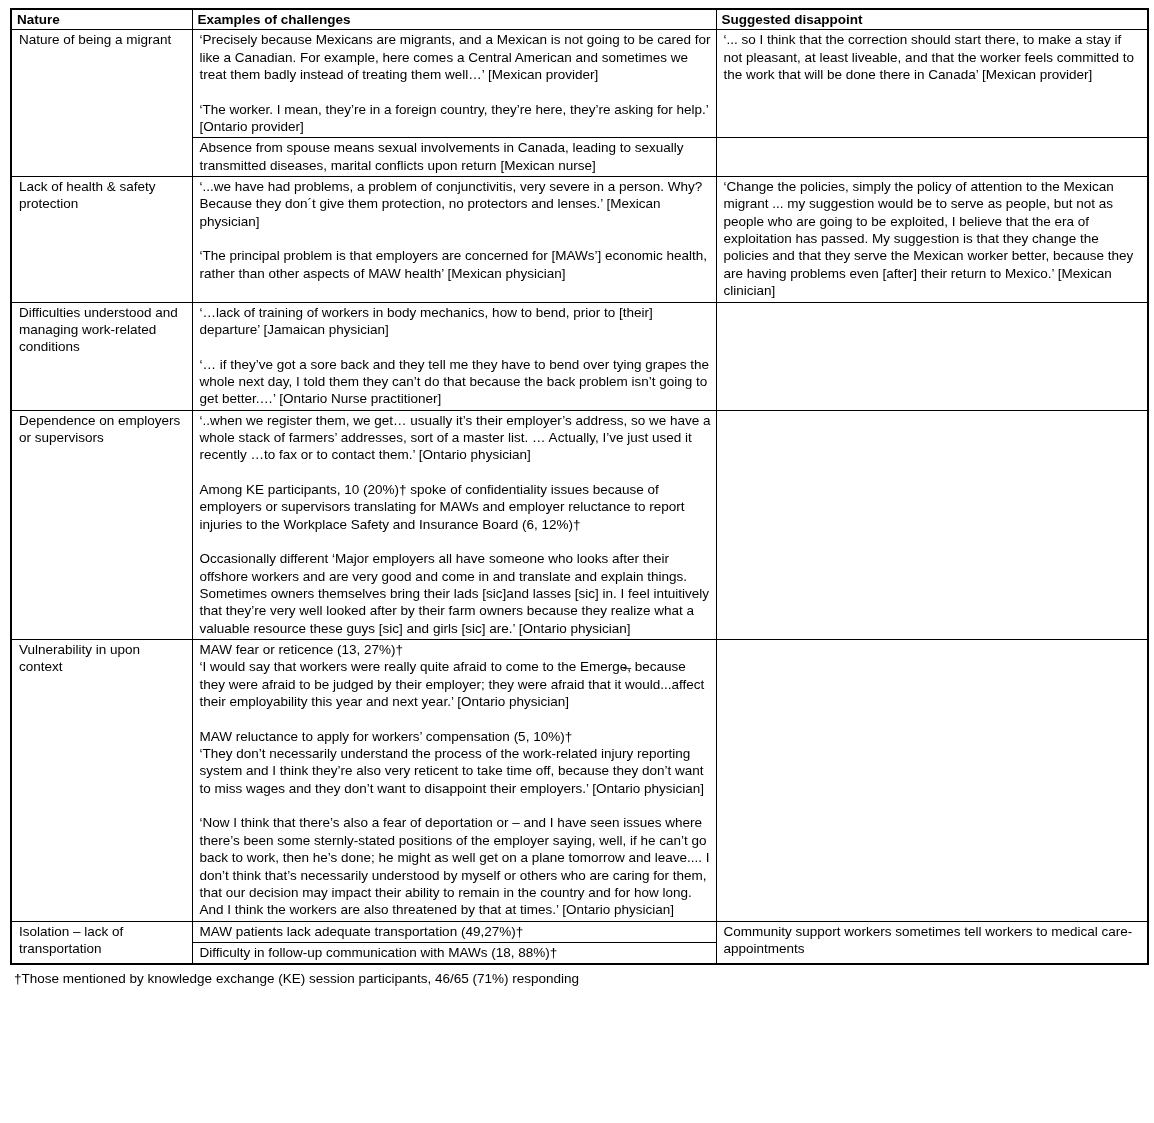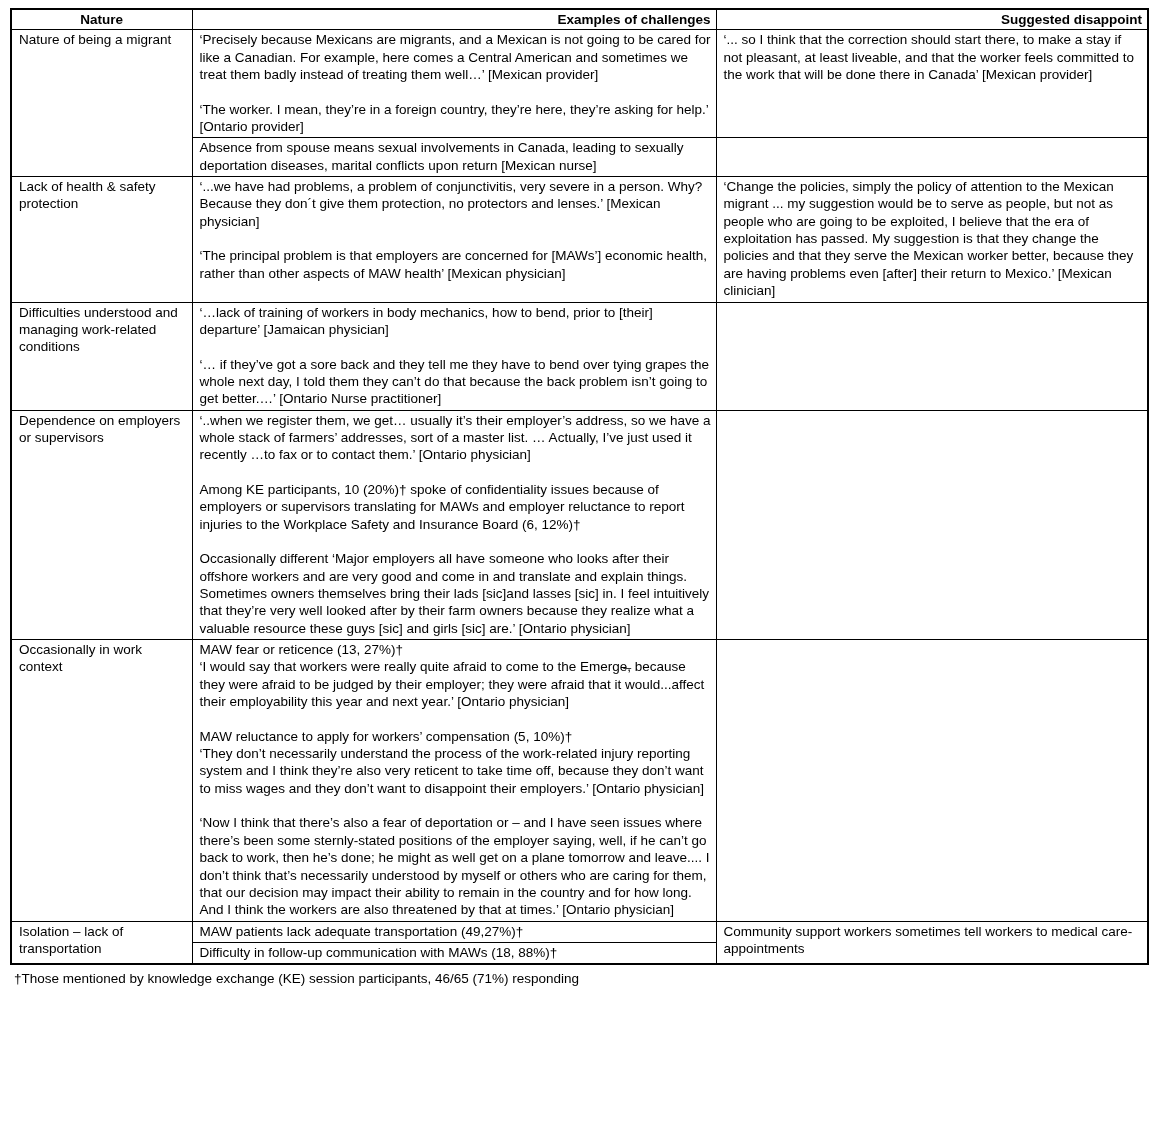--- a/index.html
+++ b/index.html
@@ -27,26 +27,26 @@
     border: 1.5px solid #000;
     vertical-align: top;
     padding: 1px 5px 2px 7px;
     font-size: 13.5px;
     line-height: 17.35px;
     white-space: pre-line;
     overflow: hidden;
   }
   table.challenges th {
     font-weight: bold;
-    text-align: right;
+    text-align: left;
     white-space: normal;
     padding: 1px 5px;
   }
   table.challenges th.nature-h {
-    text-align: center;
+    text-align: left;
   }
   .col-nature   { width: 181px; }
   .col-examples { width: 524px; }
   .col-responses{ width: 432px; }
   .footnote {
     margin: 5px 8px 0 14px;
     font-size: 13.5px;
     line-height: 17px;
   }
 </style>
@@ -71,21 +71,21 @@
     <tbody>
 
       <tr>
         <td rowspan="2">Nature of being a migrant</td>
         <td>‘Precisely because Mexicans are migrants, and a Mexican is not going to be cared for like a Canadian. For example, here comes a Central American and sometimes we treat them badly instead of treating them well…’ [Mexican provider]
 
 ‘The worker. I mean, they’re in a foreign country, they’re here, they’re asking for help.’ [Ontario provider]</td>
         <td>‘... so I think that the correction should start there, to make a stay if not pleasant, at least liveable, and that the worker feels committed to the work that will be done there in Canada’ [Mexican provider]</td>
       </tr>
       <tr>
-        <td>Absence from spouse means sexual involvements in Canada, leading to sexually deportation diseases, marital conflicts upon return [Mexican nurse]</td>
+        <td>Absence from spouse means sexual involvements in Canada, leading to sexually transmitted diseases, marital conflicts upon return [Mexican nurse]</td>
         <td></td>
       </tr>
 
       <tr>
         <td>Lack of health &amp; safety protection</td>
         <td>‘...we have had problems, a problem of conjunctivitis, very severe in a person. Why? Because they don´t give them protection, no protectors and lenses.’ [Mexican physician]
 
 ‘The principal problem is that employers are concerned for [MAWs’] economic health, rather than other aspects of MAW health’ [Mexican physician]</td>
         <td>‘Change the policies, simply the policy of attention to the Mexican migrant ... my suggestion would be to serve as people, but not as people who are going to be exploited, I believe that the era of exploitation has passed. My suggestion is that they change the policies and that they serve the Mexican worker better, because they are having problems even [after] their return to Mexico.’ [Mexican clinician]</td>
       </tr>
@@ -102,21 +102,21 @@
         <td>Dependence on employers or supervisors</td>
         <td>‘..when we register them, we get… usually it’s their employer’s address, so we have a whole stack of farmers’ addresses, sort of a master list. … Actually, I’ve just used it recently …to fax or to contact them.’ [Ontario physician]
 
 Among KE participants, 10 (20%)† spoke of confidentiality issues because of employers or supervisors translating for MAWs and employer reluctance to report injuries to the Workplace Safety and Insurance Board (6, 12%)†
 
 Occasionally different ‘Major employers all have someone who looks after their offshore workers and are very good and come in and translate and explain things. Sometimes owners themselves bring their lads [sic]and lasses [sic] in. I feel intuitively that they’re very well looked after by their farm owners because they realize what a valuable resource these guys [sic] and girls [sic] are.’ [Ontario physician]</td>
         <td></td>
       </tr>
 
       <tr>
-        <td>Occasionally in work context</td>
+        <td>Vulnerability in upon context</td>
         <td>MAW fear or reticence (13, 27%)†
 ‘I would say that workers were really quite afraid to come to the Emerge̶, because they were afraid to be judged by their employer; they were afraid that it would...affect their employability this year and next year.’ [Ontario physician]
 
 MAW reluctance to apply for workers’ compensation (5, 10%)†
 ‘They don’t necessarily understand the process of the work-related injury reporting system and I think they’re also very reticent to take time off, because they don’t want to miss wages and they don’t want to disappoint their employers.’ [Ontario physician]
 
 ‘Now I think that there’s also a fear of deportation or – and I have seen issues where there’s been some sternly-stated positions of the employer saying, well, if he can’t go back to work, then he’s done; he might as well get on a plane tomorrow and leave.... I don’t think that’s necessarily understood by myself or others who are caring for them, that our decision may impact their ability to remain in the country and for how long. And I think the workers are also threatened by that at times.’ [Ontario physician]</td>
         <td></td>
       </tr>
 

